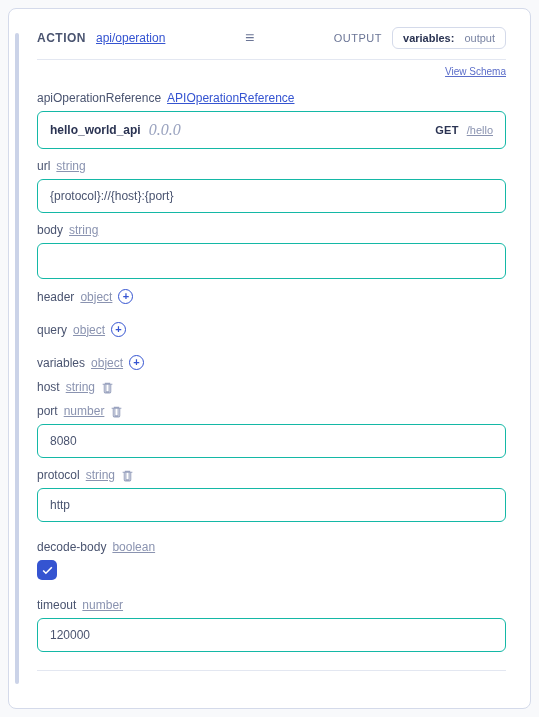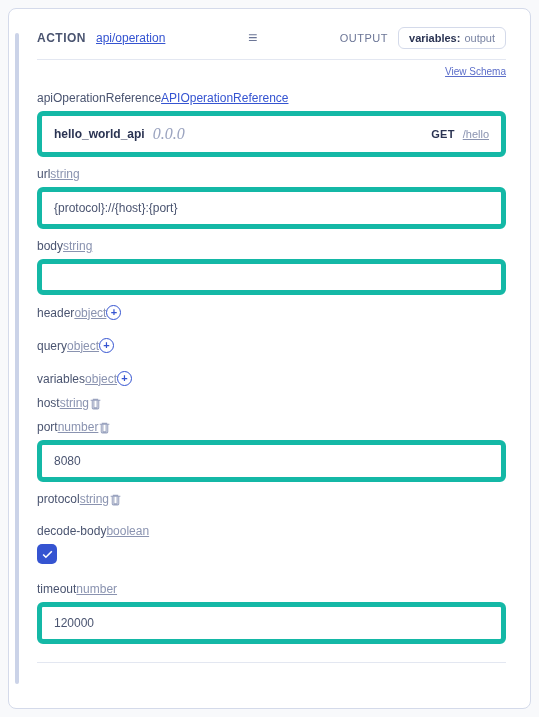--- a/index.html
+++ b/index.html
@@ -61,40 +61,41 @@
       letter-spacing: 0.5px;
       color: #6b7596;
       font-weight: 500;
     }
     .output-pill {
       border: 1px solid #d4daea;
       border-radius: 6px;
       padding: 4px 10px;
       font-size: 11px;
       display: inline-flex;
-      gap: 4px;
+      gap: 10px;
     }
     .output-pill .k { font-weight: 600; color: #2a3352; }
     .output-pill .v { color: #7a84a3; }
     .schema-row {
       display: flex;
       justify-content: flex-end;
       padding: 6px 0 4px 0;
       align-items: flex-end;
     }
     .schema-link {
       font-size: 10px;
       color: #5b6dc9;
       text-decoration: underline;
       cursor: pointer;
     }
     .field-block { margin-top: 10px; }
     .field-label-row {
       display: flex;
       align-items: center;
+      gap: 6px;
       margin-bottom: 6px;
     }
     .field-name {
       font-size: 12px;
       color: #4a5470;
       font-weight: 500;
     }
     .field-type {
       font-size: 12px;
       color: #8a93b0;
@@ -115,21 +116,21 @@
       cursor: pointer;
       line-height: 1;
     }
     .trash-btn {
       cursor: pointer;
       color: #9aa3bf;
       display: inline-flex;
     }
     .trash-btn svg { width: 13px; height: 13px; }
     .input-box {
-      border: 5px solid #14b8a6;
+      border: 1px solid #14b8a6;
       border-radius: 6px;
       padding: 9px 12px;
       width: 100%;
       font-size: 12px;
       color: #4a5470;
       background: #fff;
       display: flex;
       align-items: center;
       gap: 8px;
     }
@@ -275,20 +276,23 @@
   <div class="field-block">
     <div class="field-label-row">
       <span class="field-name">protocol</span>
       <span class="field-type">string</span>
       <span class="trash-btn">
         <svg viewBox="0 0 24 24" fill="none" stroke="currentColor" stroke-width="2">
             <path d="M3 6h18M8 6V4h8v2m-1 0v14H9V6m-3 0v14a2 2 0 002 2h8a2 2 0 002-2V6"></path>
           </svg>
       </span>
     </div>
+    <div class="input-box">
+      <span>http</span>
+    </div>
   </div>
 
   <div class="field-block section-gap">
     <div class="field-label-row">
       <span class="field-name">decode-body</span>
       <span class="field-type">boolean</span>
     </div>
     <span class="checkbox">
       <svg viewBox="0 0 24 24" fill="none" stroke="currentColor" stroke-width="3">
           <polyline points="20 6 9 17 4 12"></polyline>

